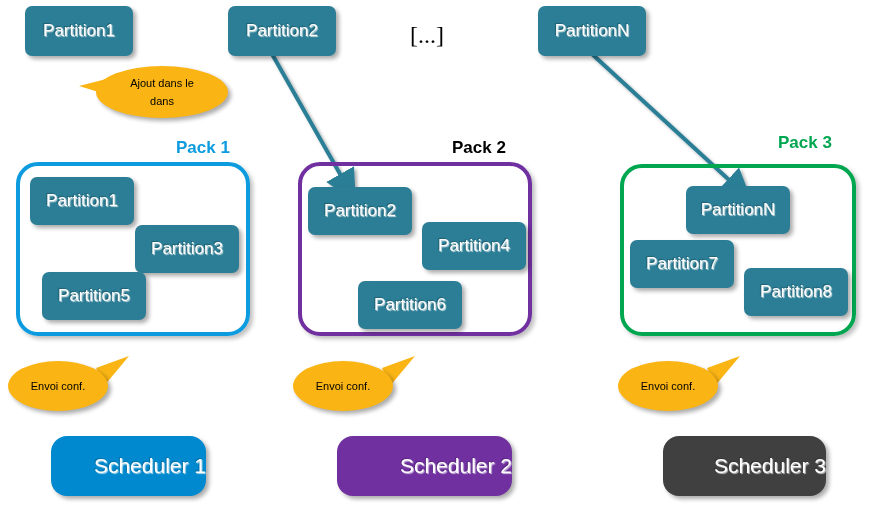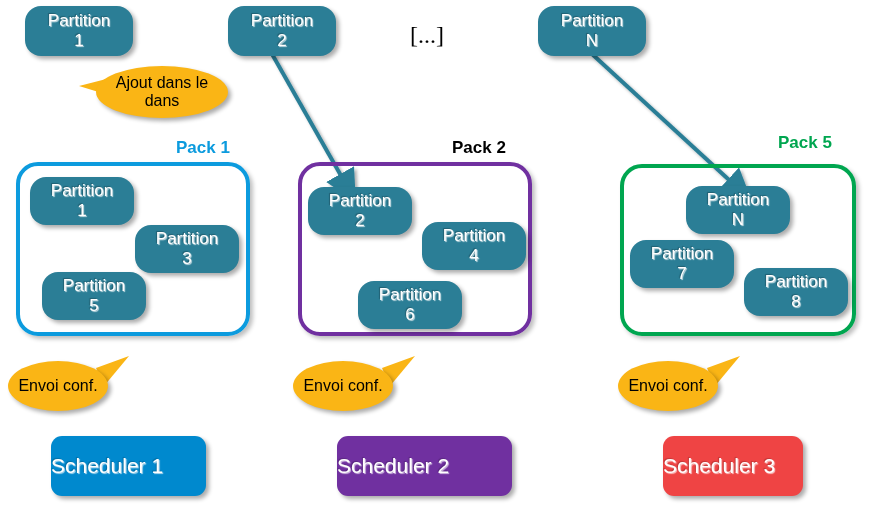--- a/index.html
+++ b/index.html
@@ -19,28 +19,28 @@
     position: absolute;
     left: 0; top: 0;
     width: 870px; height: 510px;
     pointer-events: none;
   }
 
   
   .partition {
     position: absolute;
     background: #2B7E96;
-    border-radius: 16px;
+    border-radius: 7px;
     box-shadow: 3px 3px 4px rgba(0,0,0,0.33);
     color: #ffffff;
     font-size: 17px;
     line-height: 20px;
     text-align: center;
     display: flex;
-    flex-direction: column;
+    flex-direction: row;
     align-items: center;
     justify-content: center;
     text-shadow: 1px 1px 1px rgba(255,255,255,0.75),
                  -1px -1px 1px rgba(0,0,0,0.25);
     box-sizing: border-box;
   }
   .partition .pline { display: block; }
 
   
   .pack {
@@ -55,40 +55,40 @@
   .pack-label {
     position: absolute;
     font-size: 17px;
     font-weight: bold;
     white-space: nowrap;
   }
 
   
   .scheduler {
     position: absolute;
-    border-radius: 11px;
+    border-radius: 16px;
     box-shadow: 3px 3px 4px rgba(0,0,0,0.33);
     color: #ffffff;
     font-size: 21px;
     display: flex;
     align-items: center;
-    justify-content: flex-start;
+    justify-content: flex-end;
     text-shadow: 1px 1px 1px rgba(255,255,255,0.7),
                  -1px -1px 1px rgba(0,0,0,0.2);
     box-sizing: border-box;
   }
 
   
   .callout {
     position: absolute;
     background: #FAB515;
     border-radius: 50%;
     box-shadow: 3px 3px 4px rgba(0,0,0,0.33);
     color: #000000;
-    font-size: 16px;
+    font-size: 11px;
     line-height: 18px;
     text-align: center;
     display: flex;
     align-items: center;
     justify-content: center;
     box-sizing: border-box;
     padding: 2px 8px;
   }
   .callout .cline { display: block; }
 
@@ -190,21 +190,21 @@
   </div>
   <div class="partition" style="left:422px; top:222px; width:104px; height:48px;">
     <span class="pline">Partition</span>
     <span class="pline">4</span>
   </div>
   <div class="partition" style="left:358px; top:281px; width:104px; height:48px;">
     <span class="pline">Partition</span>
     <span class="pline">6</span>
   </div>
 
-  <div class="pack-label" style="left:778px; top:133px; color:#00A650;">Pack 5</div>
+  <div class="pack-label" style="left:778px; top:133px; color:#00A650;">Pack 3</div>
   <div class="pack" style="left:620px; top:164px; width:236px; height:172px; border-color:#00A650;"></div>
 
   <div class="partition" style="left:686px; top:186px; width:104px; height:48px;">
     <span class="pline">Partition</span>
     <span class="pline">N</span>
   </div>
   <div class="partition" style="left:630px; top:240px; width:104px; height:48px;">
     <span class="pline">Partition</span>
     <span class="pline">7</span>
   </div>
@@ -222,17 +222,17 @@
   <div class="callout" style="left:618px; top:361px; width:100px; height:50px;">
     <span class="cline">Envoi conf.</span>
   </div>
 
   <div class="scheduler" style="left:51px; top:436px; width:155px; height:60px; background:#0089CE;">
     <span>Scheduler 1</span>
   </div>
   <div class="scheduler" style="left:337px; top:436px; width:175px; height:60px; background:#7030A0;">
     <span>Scheduler 2</span>
   </div>
-  <div class="scheduler" style="left:663px; top:436px; width:140px; height:60px; background:#ef4444;">
+  <div class="scheduler" style="left:663px; top:436px; width:163px; height:60px; background:#404040;">
     <span>Scheduler 3</span>
   </div>
 
 </div>
 
 </body></html>

